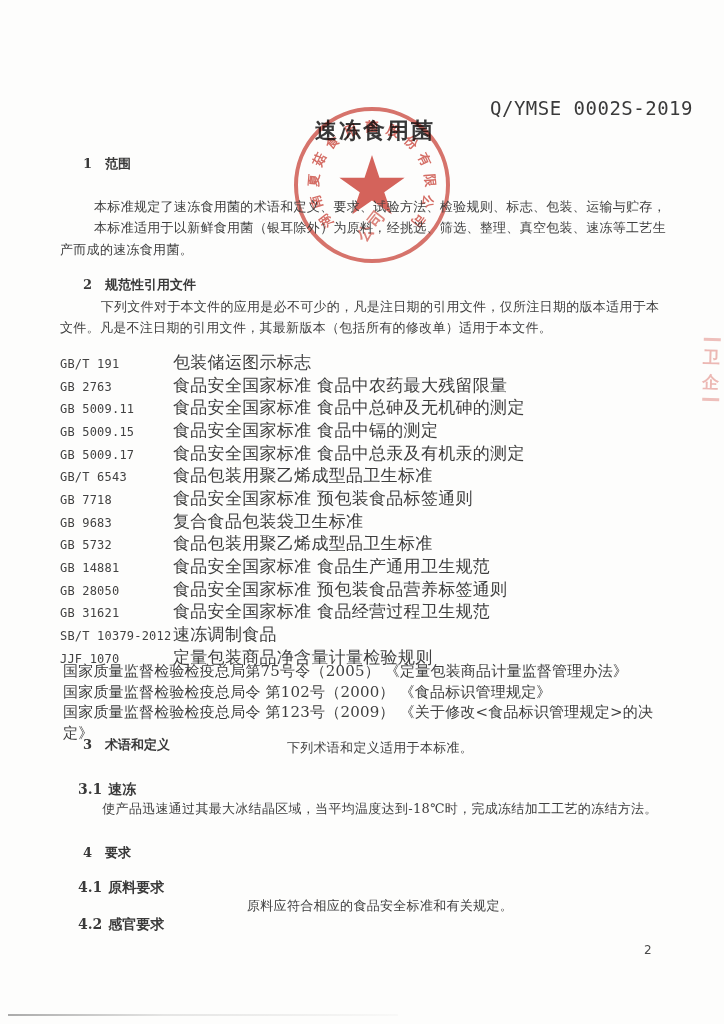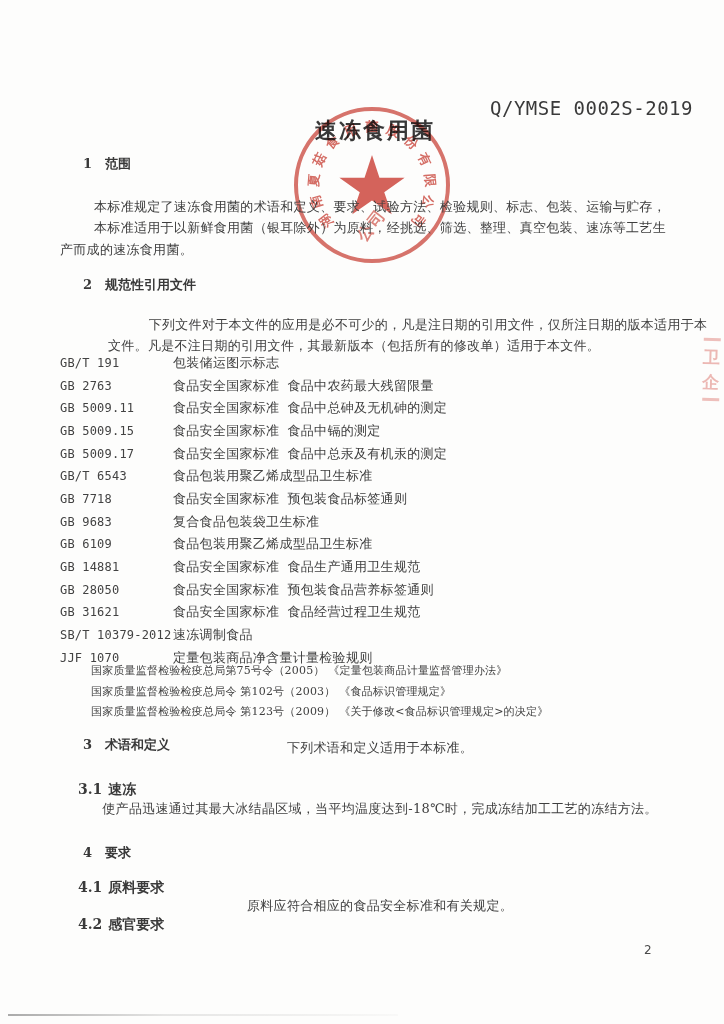--- a/index.html
+++ b/index.html
@@ -34,22 +34,22 @@
   .bodyline .indent, .line.indent { padding-left:34px;text-align:center; }
   .line { font-size:13px; letter-spacing:0.3px; }
   
   .ref-block { line-height:20.65px; }
   .ref-row { white-space:nowrap; }
   .ref-code {
     display:inline-block; width:113px;
     font-family:"DejaVu Sans Mono","Liberation Mono",monospace;
     font-size:12px; letter-spacing:0.2px; color:#424242;
   }
-  .ref-title { font-size:13px; letter-spacing:0.3px;font-family:Liberation Mono, monospace; }
-  .order-line { font-size:11px; letter-spacing:0.2px; padding-left:3px;margin-left:28px; }
+  .ref-title { font-size:17px; letter-spacing:0.3px; }
+  .order-line { font-size:15px; letter-spacing:0.2px; padding-left:3px; }
   
   .seal {
     position:absolute; left:294px; top:107px; width:156px; height:156px;
     mix-blend-mode:multiply; opacity:0.9; pointer-events:none;
   }
   .seal-ring {
     position:absolute; inset:0; border-radius:50%;
     border:4px solid rgba(199,56,45,0.78);
   }
   .seal-star {
@@ -132,21 +132,21 @@
   <div class="abs bodyline" style="top:196px">
 
   <div class="line indent">本标准规定了速冻食用菌的术语和定义、要求、试验方法、检验规则、标志、包装、运输与贮存，</div>
       <div class="line indent">本标准适用于以新鲜食用菌（银耳除外）为原料，经挑选、筛选、整理、真空包装、速冻等工艺生</div>
       <div class="line">产而成的速冻食用菌。</div>
     </div>
 
   <div class="abs heading" style="top:276px">
     <span class="h-num">2</span><span>规范性引用文件</span>
   </div>
-  <div class="abs bodyline" style="top:314px; line-height:21px;margin-left:48px;">
+  <div class="abs bodyline" style="top:296px; line-height:21px;">
 
   <div class="line indent">下列文件对于本文件的应用是必不可少的，凡是注日期的引用文件，仅所注日期的版本适用于本</div>
       <div class="line">文件。凡是不注日期的引用文件，其最新版本（包括所有的修改单）适用于本文件。</div>
     </div>
   <div class="abs ref-block" style="top:352px">
 
   <div class="ref-row">
         <span class="ref-code">GB/T 191</span><span class="ref-title">包装储运图示标志</span>
       </div>
       <div class="ref-row">
@@ -164,42 +164,42 @@
       <div class="ref-row">
         <span class="ref-code">GB/T 6543</span><span class="ref-title">食品包装用聚乙烯成型品卫生标准</span>
       </div>
       <div class="ref-row">
         <span class="ref-code">GB 7718</span><span class="ref-title">食品安全国家标准 预包装食品标签通则</span>
       </div>
       <div class="ref-row">
         <span class="ref-code">GB 9683</span><span class="ref-title">复合食品包装袋卫生标准</span>
       </div>
       <div class="ref-row">
-        <span class="ref-code">GB 6109</span><span class="ref-title">食品包装用聚乙烯成型品卫生标准</span>
+        <span class="ref-code">GB 5732</span><span class="ref-title">食品包装用聚乙烯成型品卫生标准</span>
       </div>
       <div class="ref-row">
         <span class="ref-code">GB 14881</span><span class="ref-title">食品安全国家标准 食品生产通用卫生规范</span>
       </div>
       <div class="ref-row">
         <span class="ref-code">GB 28050</span><span class="ref-title">食品安全国家标准 预包装食品营养标签通则</span>
       </div>
       <div class="ref-row">
         <span class="ref-code">GB 31621</span><span class="ref-title">食品安全国家标准 食品经营过程卫生规范</span>
       </div>
       <div class="ref-row">
         <span class="ref-code">SB/T 10379-2012</span><span class="ref-title">速冻调制食品</span>
       </div>
       <div class="ref-row">
         <span class="ref-code">JJF 1070</span><span class="ref-title">定量包装商品净含量计量检验规则</span>
       </div>
     </div>
   <div class="abs ref-block" style="top:661px">
 
   <div class="order-line">国家质量监督检验检疫总局第75号令（2005） 《定量包装商品计量监督管理办法》</div>
-      <div class="order-line">国家质量监督检验检疫总局令 第102号（2003）  《食品标识管理规定》</div>
+      <div class="order-line">国家质量监督检验检疫总局令 第102号（2000）  《食品标识管理规定》</div>
       <div class="order-line">国家质量监督检验检疫总局令 第123号（2009） 《关于修改&lt;食品标识管理规定&gt;的决定》</div>
     </div>
 
   <div class="abs heading" style="top:736px">
     <span class="h-num">3</span><span>术语和定义</span>
   </div>
   <div class="abs line indent" style="top:739px">下列术语和定义适用于本标准。</div>
   <div class="abs subheading" style="top:781px">
     <span class="h-num">3.1</span><span>速冻</span>
   </div>

